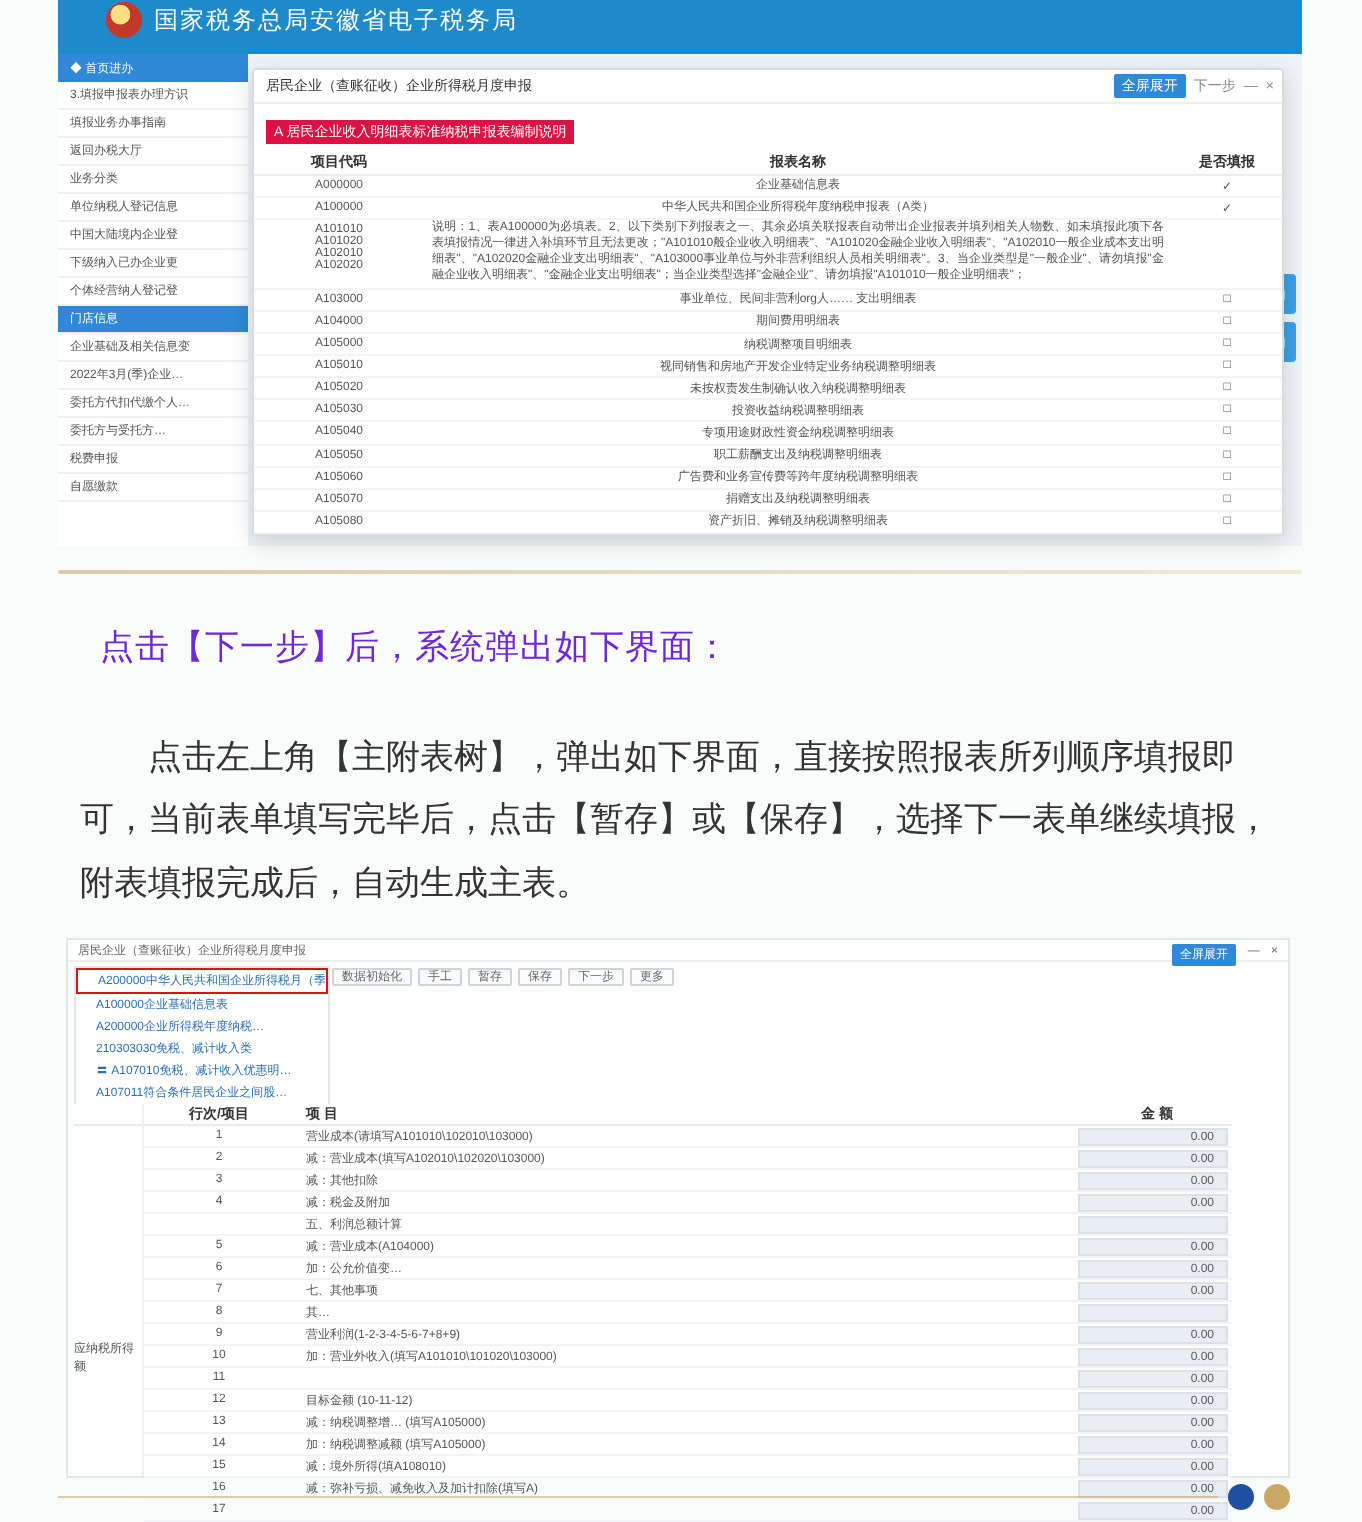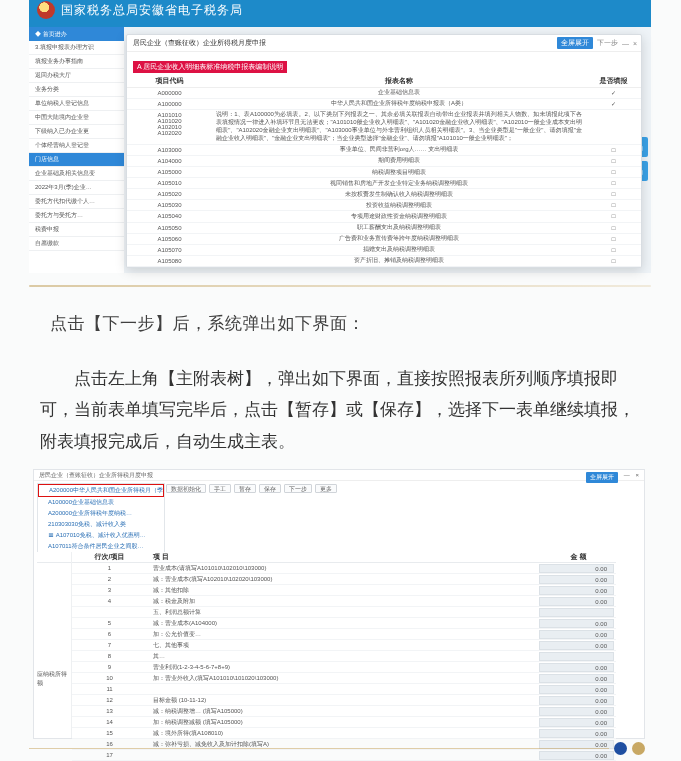--- a/index.html
+++ b/index.html
@@ -1,20 +1,20 @@
 <!DOCTYPE html>
 <html><head>
 <meta charset="utf-8">
 <style>
   * { margin: 0; padding: 0; box-sizing: border-box; }
   body { width: 681px; height: 761px; background: #fafbfb; font-family: "Microsoft YaHei", sans-serif; overflow: hidden; }
   
   
   .shot1 { width: 622px; height: 273px; margin: 0 auto 0 29px; background: #1d8ac9; position: relative; }
-  .banner { height: 20px; background: #1d8ac9; display: flex; align-items: center; padding: 0 8px; }
+  .banner { height: 20px; background: #1d8ac9; display: flex; align-items: center; padding: 0 24px; }
   .logo { width: 18px; height: 18px; background: radial-gradient(circle at 40% 35%, #ffdf80 30%, #c0392b 32%); border-radius: 50%; }
   .banner-title { color: #fff; font-size: 12px; margin-left: 6px; letter-spacing: 1px; }
   .work { position: absolute; top: 27px; left: 0; right: 0; bottom: 0; background: #eef3f7; }
   .leftnav { position: absolute; left: 0; top: 0; bottom: 0; width: 95px; background: #fff; display: flex; flex-direction: column; font-size: 6px; }
   .lh { height: 14px; background: #2f88d8; color: #fff; display: flex; align-items: center; padding-left: 6px; }
   .li { height: 14px; border-bottom: 1px solid #eef0f2; display: flex; align-items: center; padding-left: 6px; color: #555; overflow: hidden; white-space: nowrap; }
   .li.active { background: #2f88d8; color: #fff; }
   .modal { position: absolute; top: 7px; left: 97px; right: 9px; height: 234px; background: #fff; border: 1px solid #d8dde2; border-radius: 2px; box-shadow: 0 3px 12px rgba(0,0,0,.15); display: flex; flex-direction: column; }
   .mh { padding: 3px 6px; font-size: 7px; color: #333; border-bottom: 1px solid #eee; position: relative; }
   .mh .tools { position: absolute; right: 4px; top: 2px; font-size: 7px; color: #888; display: flex; gap: 4px; align-items: center; }
@@ -24,21 +24,21 @@
   .c2 { flex: 1; text-align: center; }
   .c3 { width: 55px; text-align: center; }
   .row { display: flex; border-bottom: 1px solid #f2f4f6; font-size: 6px; color: #555; min-height: 11px; align-items: center; padding: 1px 0; }
   .bigtxt { line-height: 1.3; padding: 2px 4px; text-align: justify; }
   .sidebtn { position: absolute; right: 3px; width: 16px; height: 20px; border-radius: 2px; color: #fff; display: flex; align-items: center; justify-content: center; font-size: 6px; }
   .sb1 { top: 110px; background: #3aa1e6; }
   .sb2 { top: 134px; background: #3aa1e6; }
   
   
   .line-sep { width: 622px; height: 2px; border-radius: 1px; margin: 12px auto 0 29px; background: linear-gradient(to right, #c7a96a, #eadfc7); opacity: .6; }
-  .txt1 { color: #404040; font-size: 17px; margin: 25px 0 0 50px; letter-spacing: .5px; }
+  .txt1 { color: #6d28d9; font-size: 17px; margin: 25px 0 0 50px; letter-spacing: .5px; }
   .para { color: #333; font-size: 17px; margin: 28px 40px 12px 40px; line-height: 1.85; text-indent: 2em; }
   
   
   .shot2 { width: 612px; height: 270px; margin: 10px auto 0 33px; background: #fff; position: relative; border: 1px solid #e2e5e9; }
   .s2h { height: 11px; display: flex; align-items: center; justify-content: space-between; padding: 0 5px; font-size: 6px; color: #666; border-bottom: 1px solid #eee; }
   .tree { position: absolute; left: 3px; top: 13px; width: 128px; background: #fff; font-size: 6px; color: #2a6fb5; border: 1px solid #e2e6ea; padding-bottom: 3px; }
   .tree .red2 { border: 1.2px solid #d11; padding: 0 2px; }
   .tree .tnode { padding: 1px 4px 1px 10px; color: #2a6fb5; white-space: nowrap; overflow: hidden; }
   .form { position: absolute; background: #fff; font-size: 6px; color: #555; left: 38px; top: 82px; right: 28px; bottom: 0; }
   .fh { display: flex; height: 11px; align-items: center; font-size: 7px; color: #333; font-weight: 600; border-bottom: 1px solid #e8ebee; }

